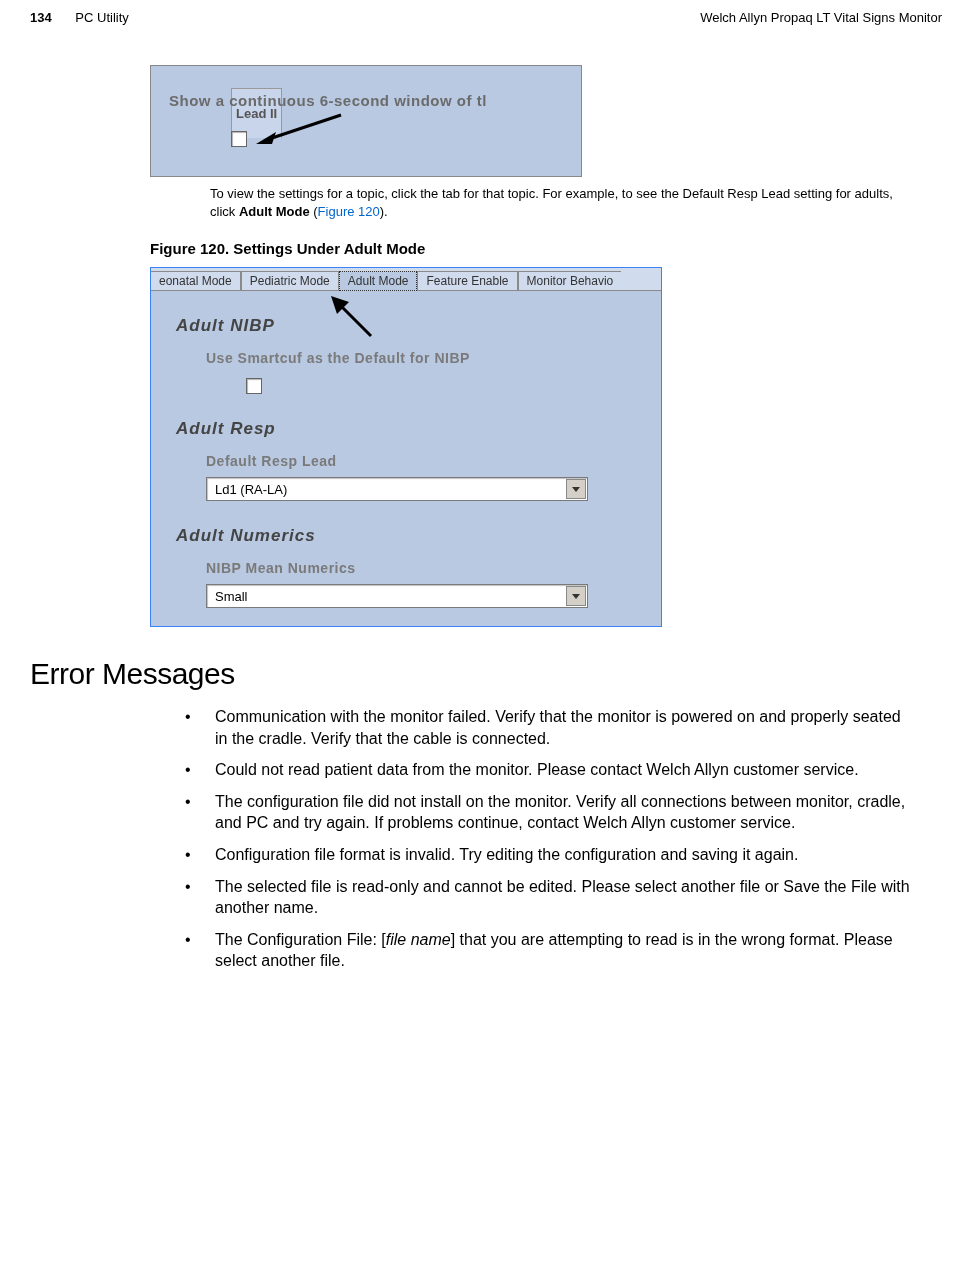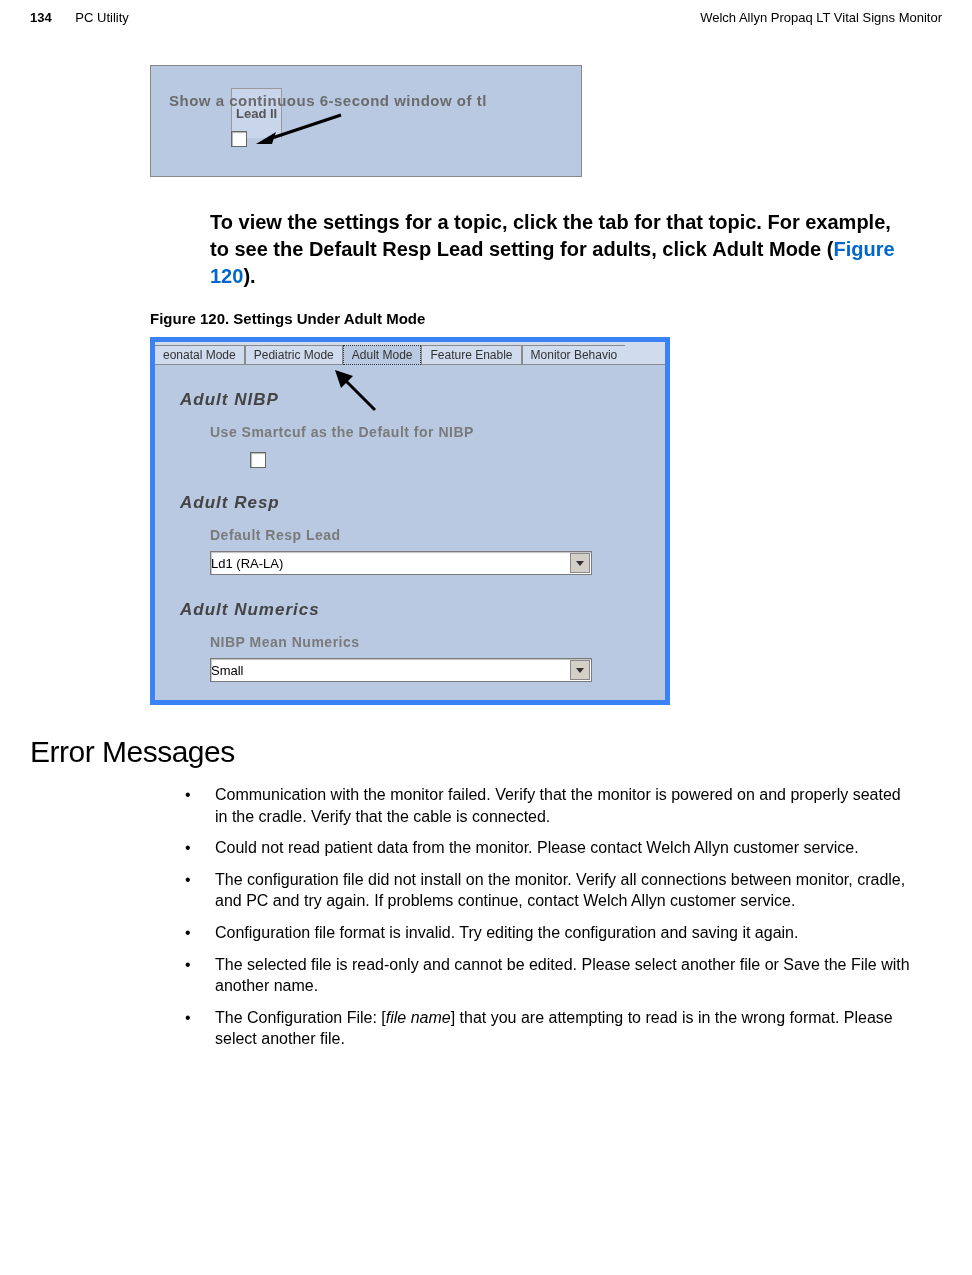--- a/index.html
+++ b/index.html
@@ -73,31 +73,30 @@
     box-shadow: inset 1px 1px 1px rgba(0,0,0,0.3);
   }
   .fig119 .arrow {
     position: absolute;
     top: 44px;
     left: 105px;
     width: 90px;
     height: 40px;
   }
   .body-text {
-    margin: 32px 30px 10px 180px;
-    font-size: 20px;
+    margin: 8px 30px 10px 180px;
+    font-size: 13px;
     line-height: 1.35;
-    font-weight: bold;
   }
   .link { color: #0066cc; }
   .fig120 {
     margin-left: 120px;
     width: 510px;
     background: #b9c9e2;
-    border: 5px solid #3b82f6;
+    border: 1px solid #3b82f6;
     position: relative;
     padding-bottom: 18px;
   }
   .tabrow {
     display: flex;
     background: #d0dbee;
     border-bottom: 1px solid #8a8a8a;
     font-family: Tahoma, Arial, sans-serif;
     font-size: 12px;
     color: #333;
@@ -153,21 +152,21 @@
     height: 22px;
     background: #fff;
     border: 1px solid #7a7a7a;
     box-shadow: inset 1px 1px 1px rgba(0,0,0,0.25);
     display: flex;
     justify-content: space-between;
     align-items: center;
     font-family: Tahoma, Arial, sans-serif;
     font-size: 13px;
   }
-  .dd .ddv { padding-left: 0; }
+  .dd .ddv { padding-left: 8px; }
   .dd .ddarrow {
     width: 18px;
     height: 18px;
     background: #d4d0c8;
     border: 1px solid #888;
     margin: 1px;
     display: flex;
     align-items: center;
     justify-content: center;
   }

